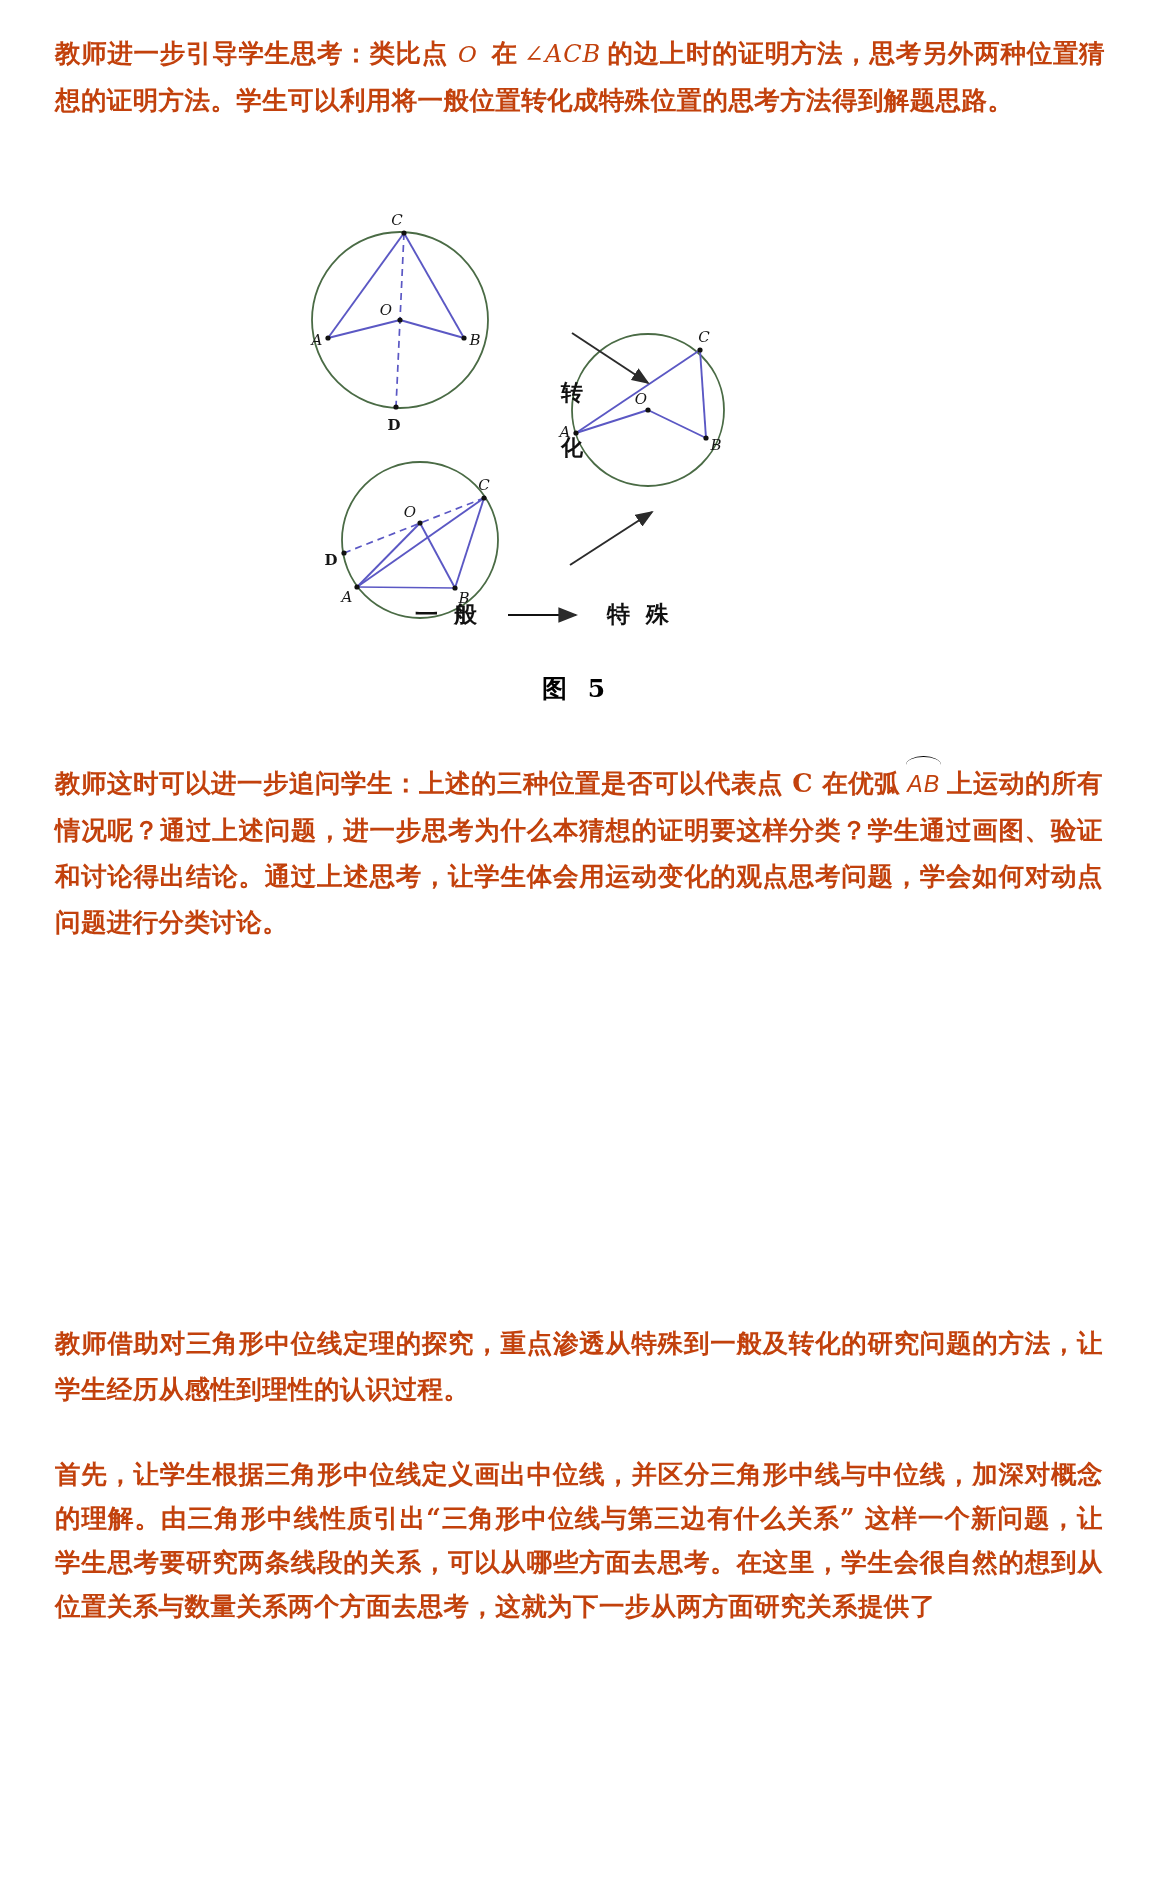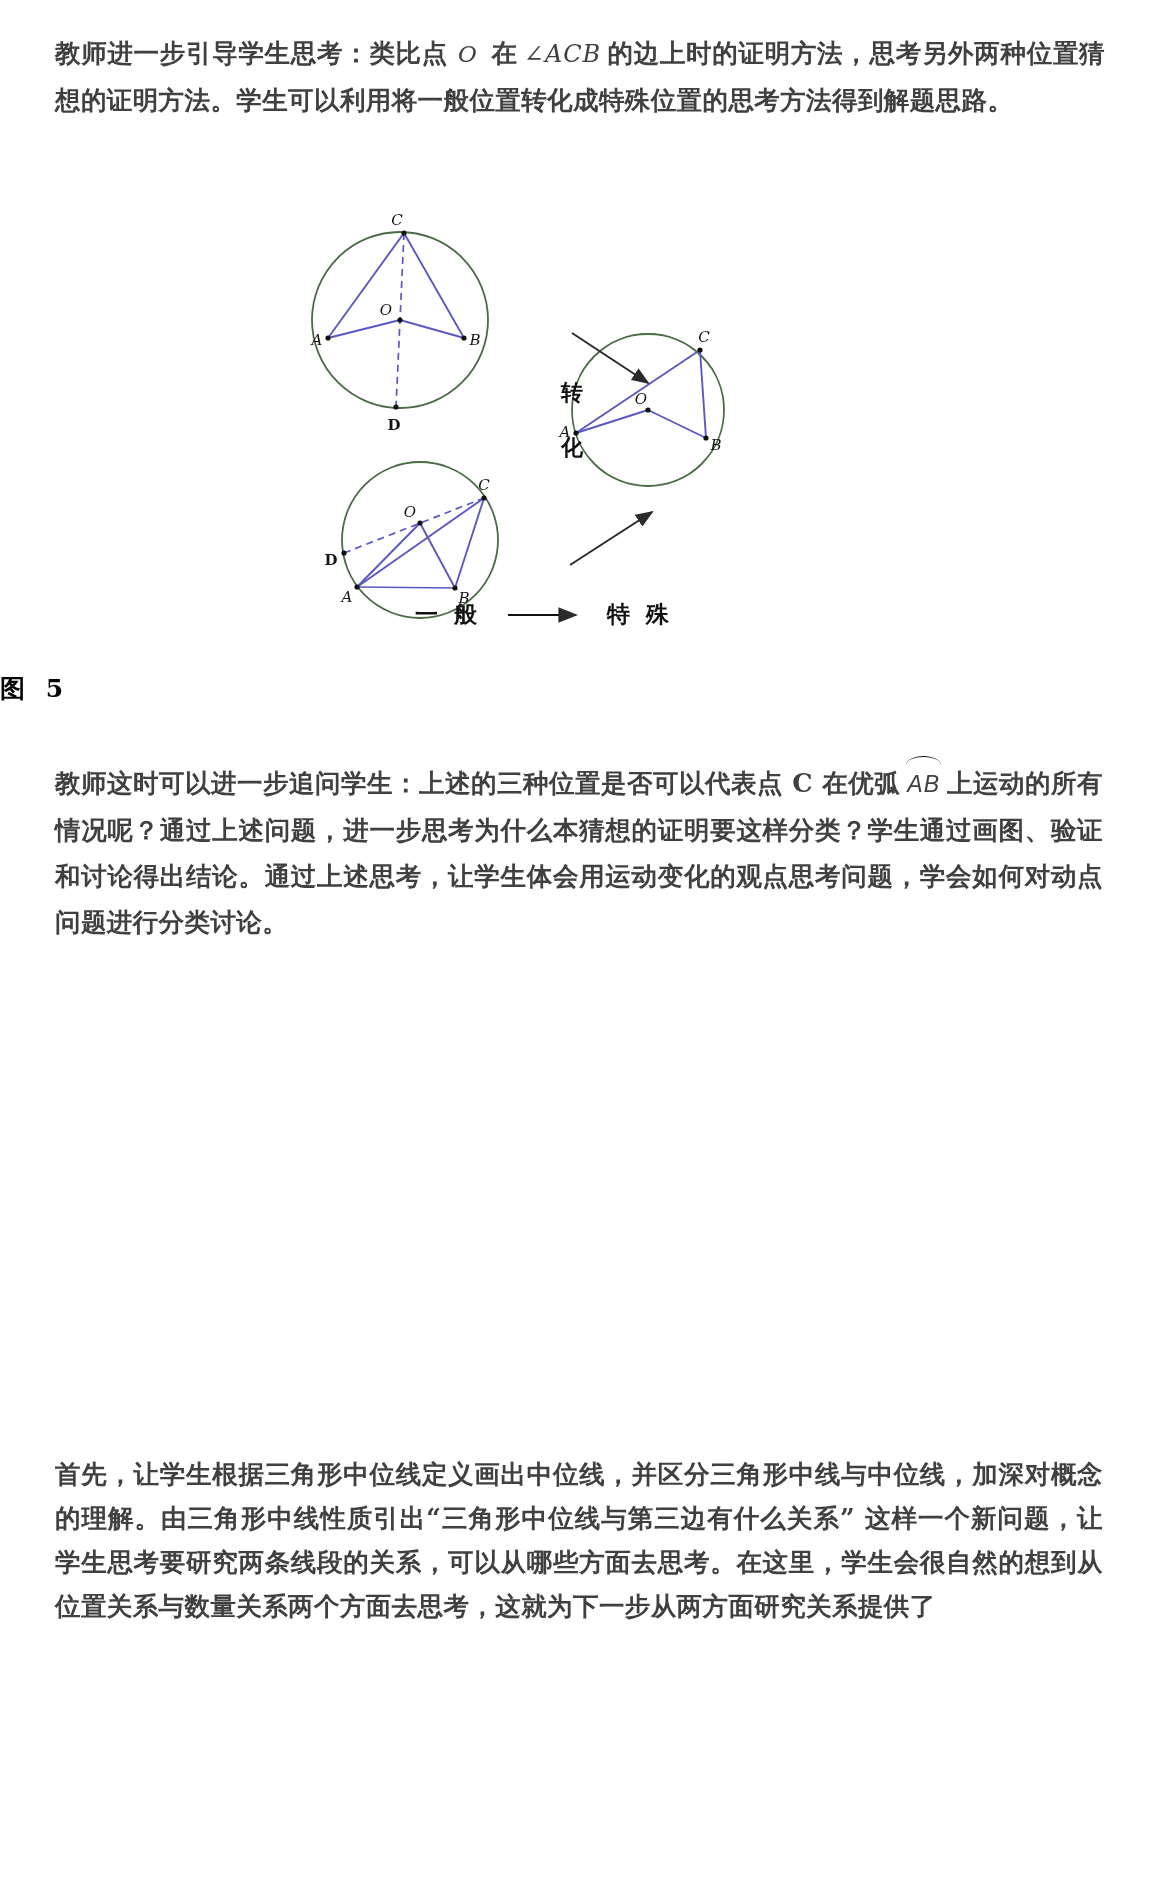--- a/index.html
+++ b/index.html
@@ -20,21 +20,21 @@
     width: 1153px;
     height: 1888px;
     padding: 0;
   }
   .para {
     font-family: "DejaVu Serif", "Liberation Serif", serif;
     font-size: 25.5px;
     line-height: 46px;
     letter-spacing: 0.4px;
     text-align: justify;
-    color: #404040;
+    color: #c2410c;
     font-weight: 600;
   }
   .p-top {
     position: absolute;
     left: 55px;
     top: 30px;
     width: 1050px;
   }
   .inline-math {
     font-family: "DejaVu Serif", "Liberation Serif", serif;
@@ -60,21 +60,21 @@
     width: 1153px;
     height: 520px;
   }
   .figure-svg { display: block; margin: 0 auto; }
 
   .fig-caption {
     position: absolute;
     left: 0;
     top: 672px;
     width: 1153px;
-    text-align: left;
+    text-align: center;
     font-family: "DejaVu Serif", "Liberation Serif", serif;
     font-size: 25px;
     font-weight: 700;
     letter-spacing: 6px;
     color: #000;
   }
 
   
   .p-block {
     position: absolute;
@@ -202,16 +202,17 @@
   </div>
 
   <div class="fig-caption">图 5</div>
 
   <div class="para p-block p2">
     <span>教师这时可以进一步追问学生：上述的三种位置是否可以代表点 C 在优弧</span><span class="arc-ab">AB</span><span>上运动的所有情况呢？通过上述问题，进一步思考为什么本猜想的证明要这样分类？学生通过画图、验证和讨论得出结论。通过上述思考，让学生体会用运动变化的观点思考问题，学会如何对动点问题进行分类讨论。</span>
   </div>
 
 
 
+  <div class="para p-block p5">教师借助对三角形中位线定理的探究，重点渗透从特殊到一般及转化的研究问题的方法，让学生经历从感性到理性的认识过程。</div>
 
   <div class="para p-block p6 p-last">首先，让学生根据三角形中位线定义画出中位线，并区分三角形中线与中位线，加深对概念的理解。由三角形中线性质引出“三角形中位线与第三边有什么关系” 这样一个新问题，让学生思考要研究两条线段的关系，可以从哪些方面去思考。在这里，学生会很自然的想到从位置关系与数量关系两个方面去思考，这就为下一步从两方面研究关系提供了</div>
 
 </div>
 
 </body></html>

